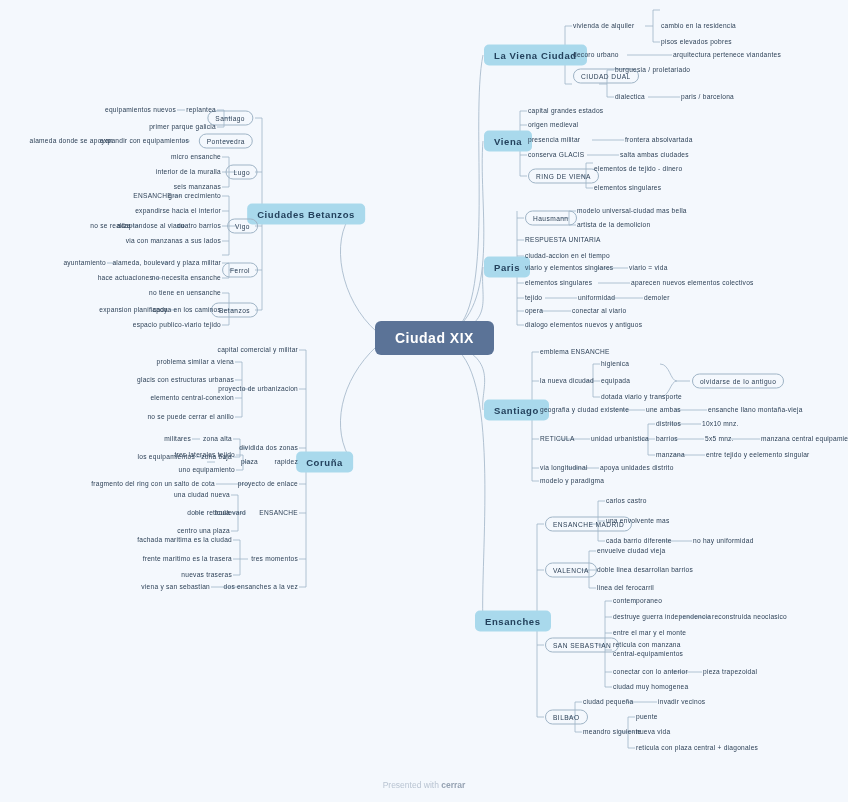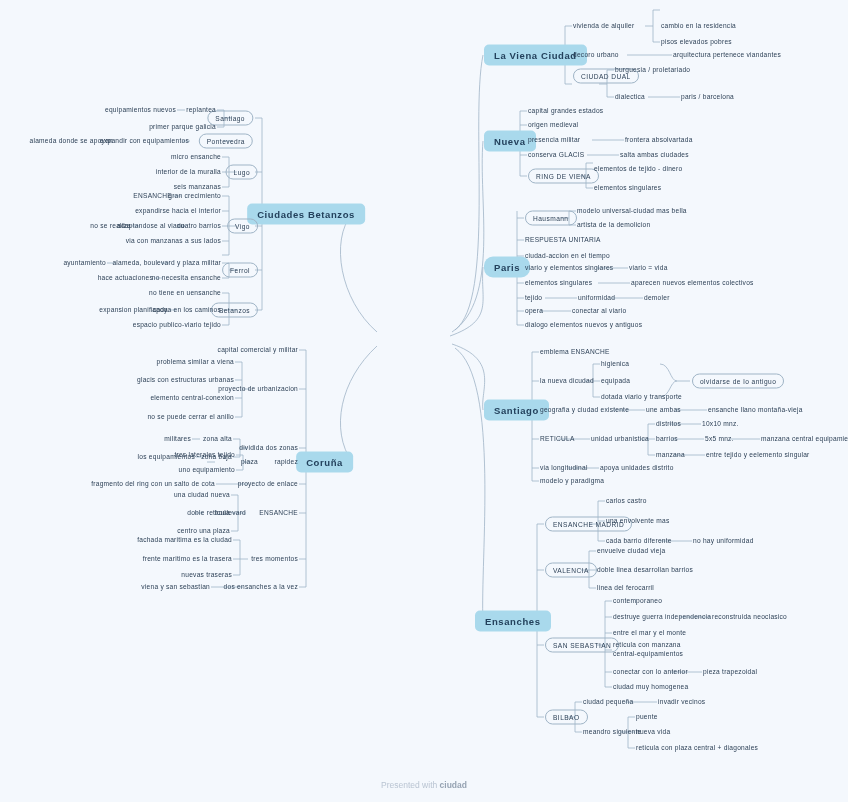--- a/index.html
+++ b/index.html
@@ -144,44 +144,45 @@
       <path d="M251,462 L243,462 M243,455 L243,470 M243,455 L236,455 M243,470 L236,470"></path>
       <path d="M215,462 L207,462"></path>
       <path d="M248,484 L216,484"></path>
       <path d="M246,513 L238,513 M238,495 L238,531 M238,495 L231,495 M238,513 L231,513 M238,531 L231,531"></path>
       <path d="M203,513 L195,513"></path>
       <path d="M248,559 L240,559 M240,540 L240,575 M240,540 L233,540 M240,559 L233,559 M240,575 L233,575"></path>
       <path d="M243,587 L211,587"></path>
     </g>
   </svg>
 
+  <div class="node n-root" style="left:375px;top:338px;">Ciudad XIX</div>
 
   <div class="node n1" style="left:484px;top:55px;">La Viena Ciudad</div>
   <div class="node nt" style="left:573px;top:26px;">vivienda de alquiler</div>
   <div class="node nt" style="left:661px;top:26px;">cambio en la residencia</div>
   <div class="node nt" style="left:661px;top:42px;">pisos elevados pobres</div>
   <div class="node nt" style="left:573px;top:55px;">decoro urbano</div>
   <div class="node nt" style="left:673px;top:55px;">arquitectura pertenece viandantes</div>
   <div class="node nbox" style="left:573px;top:76px;">CIUDAD DUAL</div>
   <div class="node nt" style="left:615px;top:70px;">burguesia / proletariado</div>
   <div class="node nt" style="left:615px;top:97px;">dialectica</div>
   <div class="node nt" style="left:681px;top:97px;">paris / barcelona</div>
 
-  <div class="node n1" style="left:484px;top:141px;">Nueva</div>
+  <div class="node n1" style="left:484px;top:141px;">Viena</div>
   <div class="node nt" style="left:528px;top:111px;">capital grandes estados</div>
   <div class="node nt" style="left:528px;top:125px;">origen medieval</div>
   <div class="node nt" style="left:528px;top:140px;">presencia militar</div>
   <div class="node nt" style="left:625px;top:140px;">frontera absolvartada</div>
   <div class="node nt" style="left:528px;top:155px;">conserva GLACIS</div>
   <div class="node nt" style="left:620px;top:155px;">salta ambas ciudades</div>
   <div class="node nbox" style="left:528px;top:176px;">RING DE VIENA</div>
   <div class="node nt" style="left:594px;top:169px;">elementos de tejido - dinero</div>
   <div class="node nt" style="left:594px;top:188px;">elementos singulares</div>
 
-  <div class="node n1" style="left:484px;top:267px;border-radius:9px;">Paris</div>
+  <div class="node n1" style="left:484px;top:267px;">Paris</div>
   <div class="node nbox" style="left:525px;top:218px;">Hausmann</div>
   <div class="node nt" style="left:577px;top:211px;">modelo universal-ciudad mas bella</div>
   <div class="node nt" style="left:577px;top:225px;">artista de la demolicion</div>
   <div class="node nt" style="left:525px;top:240px;">RESPUESTA UNITARIA</div>
   <div class="node nt" style="left:525px;top:256px;">ciudad-accion en el tiempo</div>
   <div class="node nt" style="left:525px;top:268px;">viario y elementos singlares</div>
   <div class="node nt" style="left:629px;top:268px;">viario = vida</div>
   <div class="node nt" style="left:525px;top:283px;">elementos singulares</div>
   <div class="node nt" style="left:631px;top:283px;">aparecen nuevos elementos colectivos</div>
   <div class="node nt" style="left:525px;top:298px;">tejido</div>
@@ -295,14 +296,14 @@
   <div class="node nt r" style="left:230px;top:495px;">una ciudad nueva</div>
   <div class="node nt r" style="left:230px;top:513px;">doble reticula</div>
   <div class="node nt r" style="left:230px;top:531px;">centro una plaza</div>
   <div class="node nt r" style="left:298px;top:559px;">tres momentos</div>
   <div class="node nt r" style="left:232px;top:540px;">fachada maritima es la ciudad</div>
   <div class="node nt r" style="left:232px;top:559px;">frente maritimo es la trasera</div>
   <div class="node nt r" style="left:232px;top:575px;">nuevas traseras</div>
   <div class="node nt r" style="left:298px;top:587px;">dos ensanches a la vez</div>
   <div class="node nt r" style="left:210px;top:587px;">viena y san sebastian</div>
 
-  <div class="footer"><span>Presented with </span><b>ciudad</b></div>
+  <div class="footer"><span>Presented with </span><b>cerrar</b></div>
 </div>
 
 </body></html>

